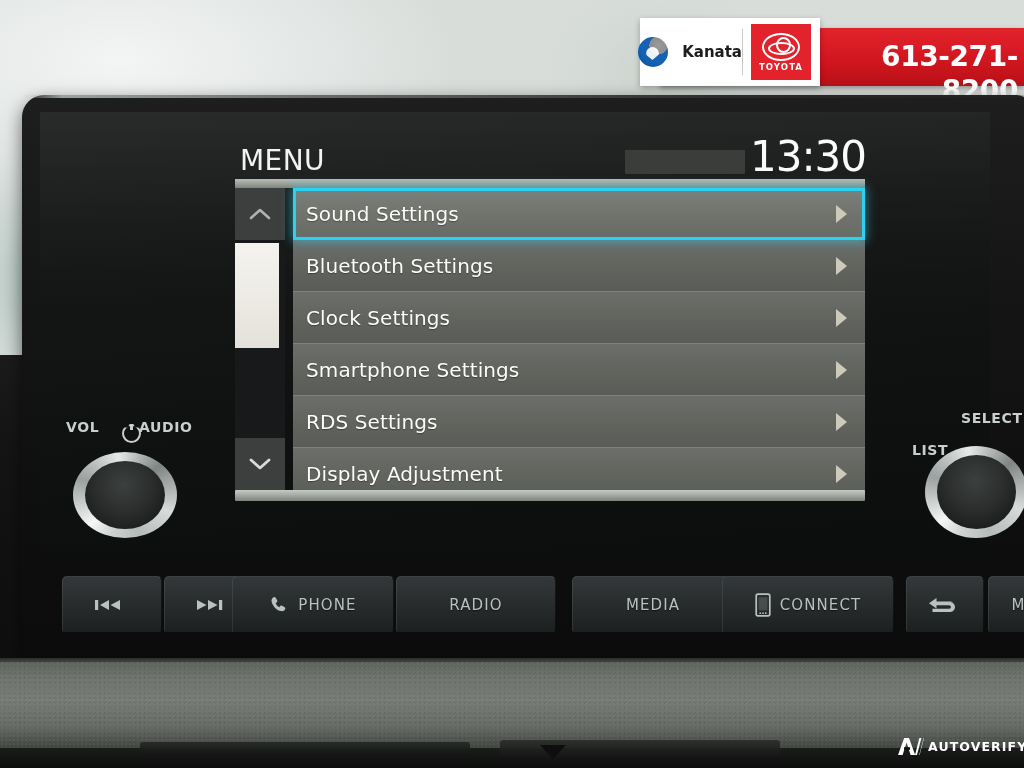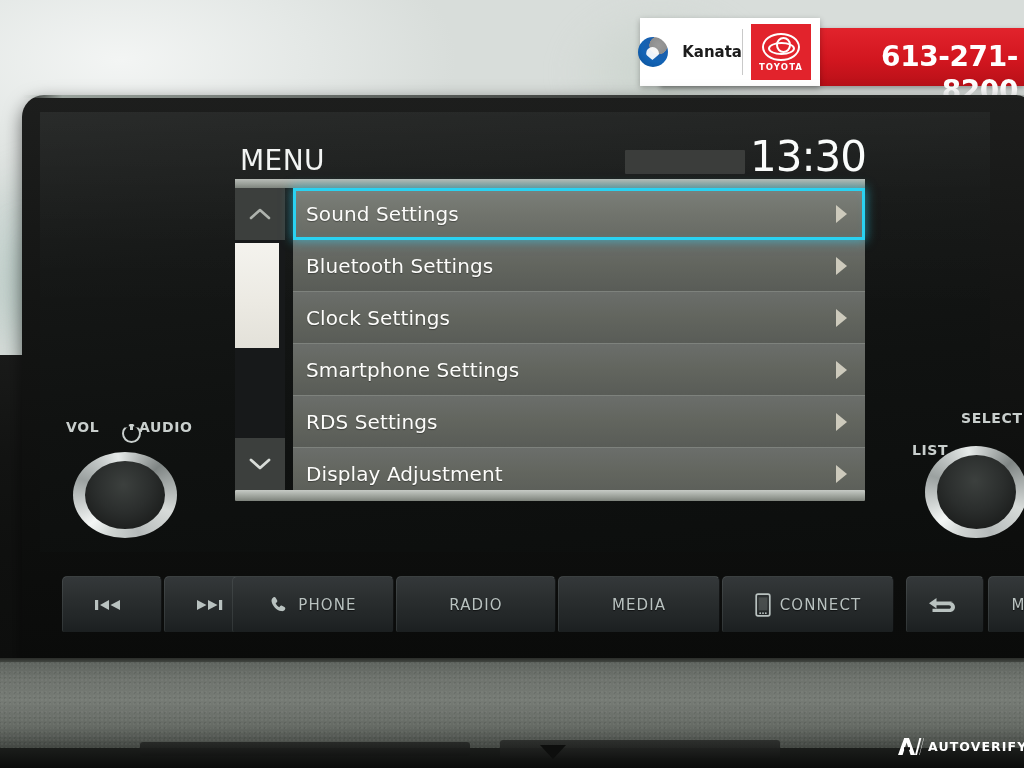--- a/index.html
+++ b/index.html
@@ -589,21 +589,21 @@
           <path d="M4.3 2.4c1.0-.6 2.0-.3 2.5.6l1.3 2.3c.4.8.2 1.6-.5 2.1l-1.0.7c.5 1.6 2.1 3.4 3.7 4.1l.7-1.0c.5-.7 1.3-.9 2.1-.5l2.3 1.3c.9.5 1.2 1.5.6 2.5-.8 1.4-2.3 2.0-3.9 1.6C7.6 15.1 3.5 11.0 2.6 6.4 2.3 4.8 2.9 3.2 4.3 2.4z" fill="#b9c2c0"></path>
         </svg>
       </span>
       <span class="btn-label">PHONE</span>
     </div>
 
     <div class="btn" style="left:356px; width:160px;">
       <span class="btn-label">RADIO</span>
     </div>
 
-    <div class="btn" style="left:518px; width:162px;">
+    <div class="btn" style="left:532px; width:162px;">
       <span class="btn-label">MEDIA</span>
     </div>
 
     <div class="btn" style="left:682px; width:172px;">
       <span>
         <svg class="icon-sm" width="16" height="24" viewBox="0 0 16 24">
           <rect x="1.2" y="1.2" width="13.6" height="21.6" rx="1.8" ry="1.8" fill="none" stroke="#b9c2c0" stroke-width="1.7"></rect>
           <rect x="3.6" y="4.4" width="8.8" height="13.0" fill="#b9c2c0" opacity="0.22"></rect>
           <circle cx="5.2" cy="20.2" r="0.9" fill="#b9c2c0"></circle>
           <circle cx="8" cy="20.2" r="0.9" fill="#b9c2c0"></circle>

